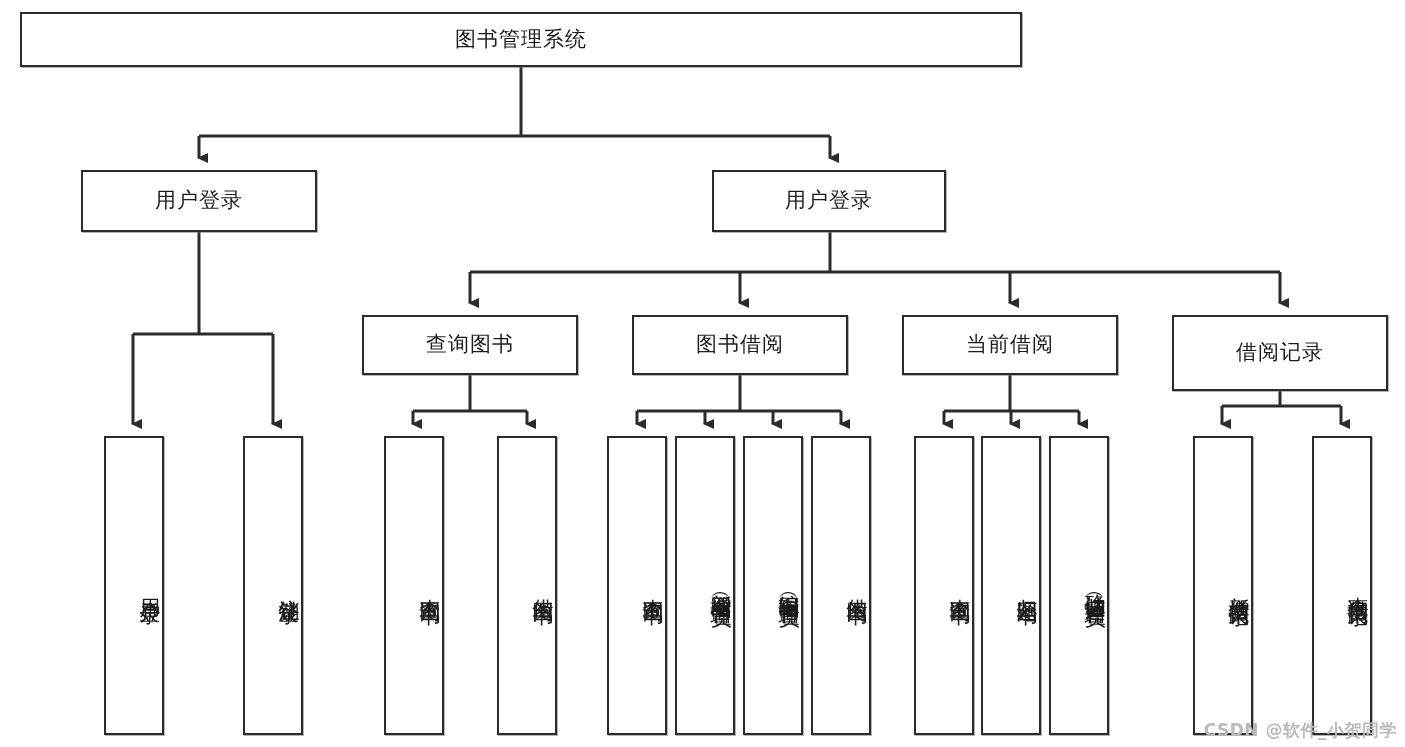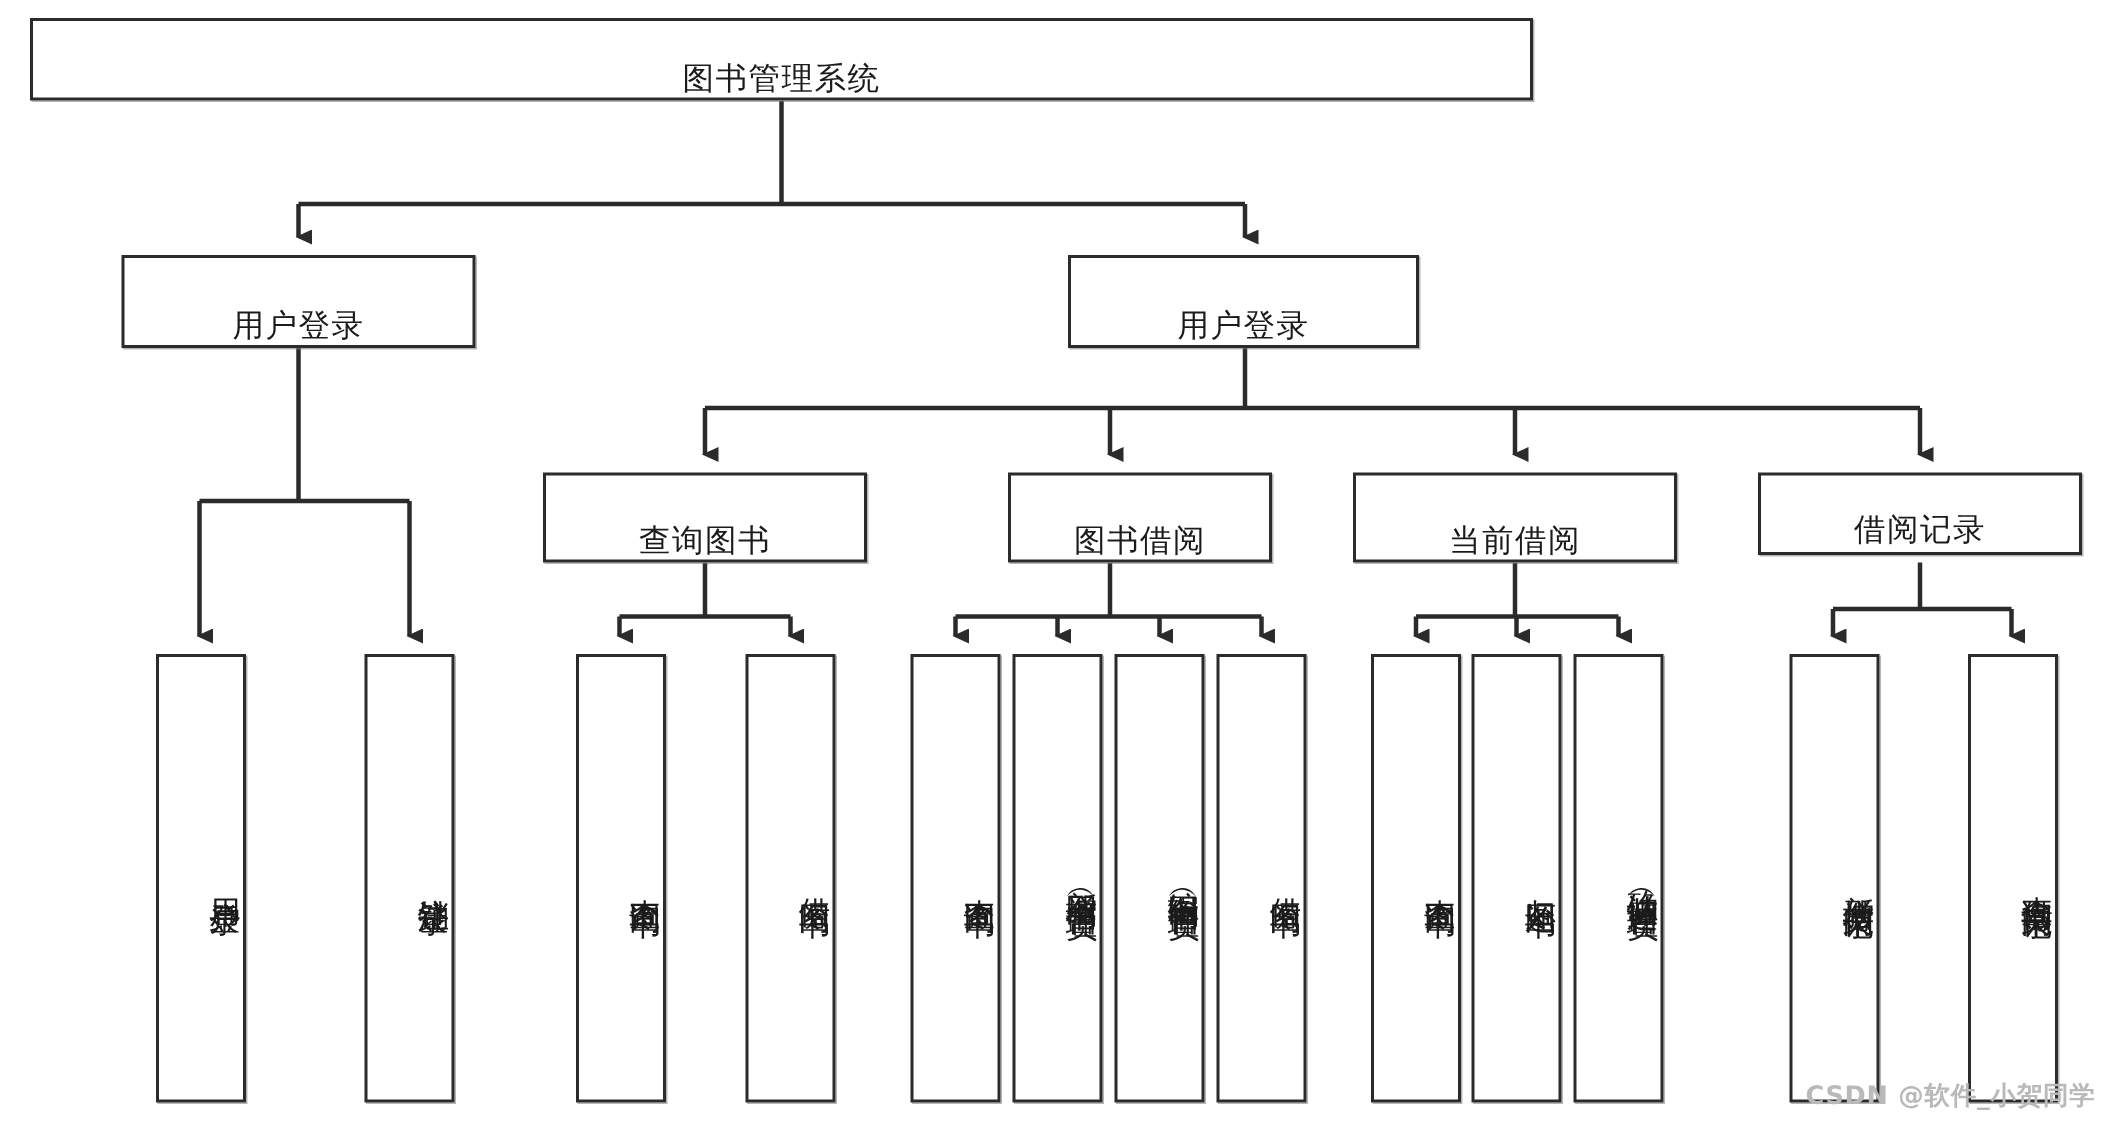--- a/index.html
+++ b/index.html
@@ -23,21 +23,21 @@
     top: 0;
     width: 1405px;
     height: 747px;
   }
   .node {
     position: absolute;
     box-sizing: border-box;
     border: 2px solid #2b2b2b;
     background: #ffffff;
     display: flex;
-    align-items: flex-end;
+    align-items: center;
     justify-content: center;
     color: #1b1b1b;
     box-shadow: 1px 1px 0 rgba(120,120,120,0.55);
   }
   .node.horizontal {
     font-size: 21px;
     letter-spacing: 1px;
     line-height: 1.2;
     text-align: center;
   }
@@ -128,29 +128,29 @@
   </div>
 
   <div class="node horizontal" style="left:712px; top:170px; width:234px; height:62px;">
     <span>用户登录</span>
   </div>
 
   <div class="node horizontal" style="left:362px; top:315px; width:216px; height:60px;">
     <span>查询图书</span>
   </div>
 
-  <div class="node horizontal" style="left:632px; top:315px; width:176px; height:60px;margin-left:40px;">
+  <div class="node horizontal" style="left:632px; top:315px; width:216px; height:60px;">
     <span>图书借阅</span>
   </div>
 
   <div class="node horizontal" style="left:902px; top:315px; width:216px; height:60px;">
     <span>当前借阅</span>
   </div>
 
-  <div class="node horizontal" style="left:1172px; top:315px; width:216px; height:55px;font-family:Liberation Mono, monospace;">
+  <div class="node horizontal" style="left:1172px; top:315px; width:216px; height:76px;">
     <span>借阅记录</span>
   </div>
 
   <div class="node vertical" style="left:104px; top:436px; width:60px; height:299px;">
     <span>用户登录</span>
   </div>
 
   <div class="node vertical" style="left:243px; top:436px; width:60px; height:299px;">
     <span>注销登录</span>
   </div>

